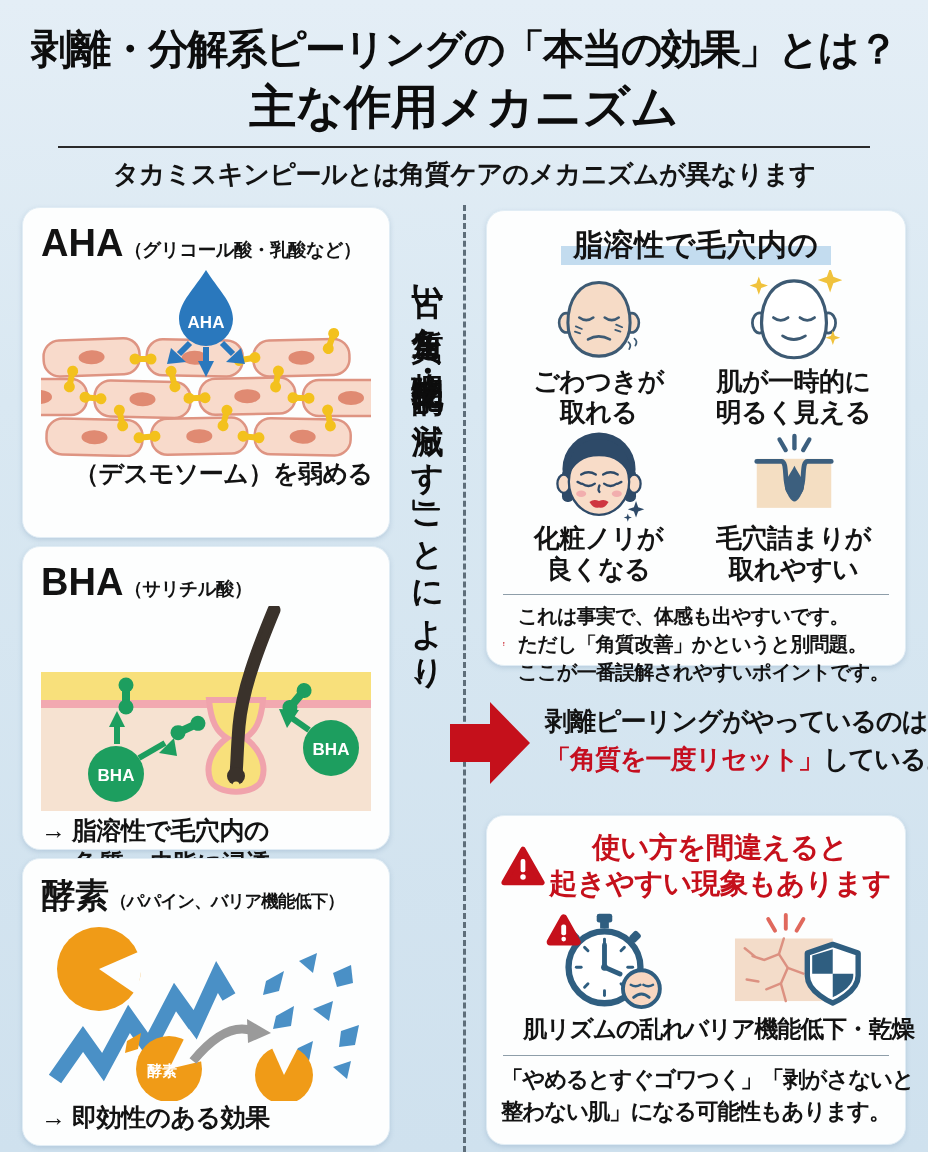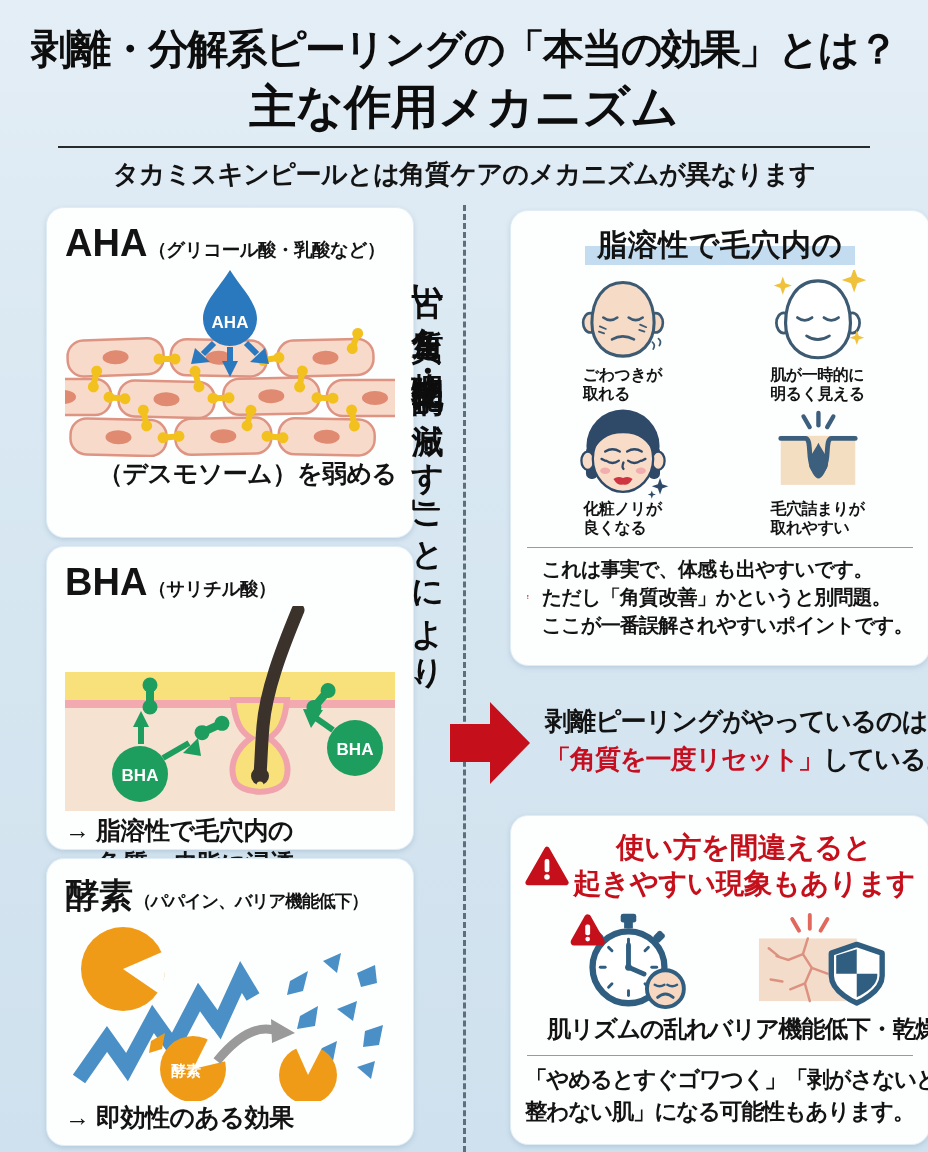--- a/index.html
+++ b/index.html
@@ -18,21 +18,21 @@
     font-weight:bold;color:#0d0d0d;white-space:nowrap;
   }
   .title1{top:22px;font-size:41px;letter-spacing:-2px;}
   .title2{top:76px;font-size:47px;letter-spacing:0px;}
   .head-rule{position:absolute;top:146px;left:58px;width:812px;border-top:2.5px solid #2a2a2a;}
   .subtitle{position:absolute;top:157px;left:0;width:928px;text-align:center;
     font-size:26px;font-weight:bold;letter-spacing:-0.5px;}
   
   .card{
     position:absolute;background:#fdfefe;border:1.5px solid #e1edf5;border-radius:18px;
-    box-shadow:0 2px 5px rgba(110,145,175,.28);box-sizing:border-box;margin-left:24px;
+    box-shadow:0 2px 5px rgba(110,145,175,.28);box-sizing:border-box;
   }
   .card-l{left:22px;width:368px;padding:14px 18px 10px 18px;}
   .aha-card{top:207px;height:331px;}
   .bha-card{top:546px;height:304px;}
   .enz-card{top:858px;height:288px;}
   .mech-title{display:flex;align-items:baseline;white-space:nowrap;}
   .mech-title .big-latin{font-size:38px;font-weight:bold;letter-spacing:0;}
   .mech-title .big-cjk{font-size:34px;font-weight:bold;}
   .mech-title .paren{font-size:18.5px;font-weight:bold;letter-spacing:-0.5px;margin-left:1px;}
   .enz-card .paren{font-size:17.5px;letter-spacing:-1px;}
@@ -54,21 +54,21 @@
   .fx-card{left:486px;top:210px;width:420px;height:456px;padding:12px 14px;}
   .fx-heading-row{text-align:center;margin-top:2px;}
   .fx-heading{
     display:inline-block;font-size:30px;font-weight:bold;letter-spacing:0.5px;
     background:linear-gradient(to bottom,rgba(0,0,0,0) 50%,#c3dcef 50%,#c3dcef 97%,rgba(0,0,0,0) 97%);
     padding:0 12px;
   }
   .fx-grid{display:grid;grid-template-columns:1fr 1fr;margin-top:4px;}
   .fx-item{display:flex;flex-direction:column;align-items:center;}
   .fx-iconbox{height:96px;display:flex;align-items:center;justify-content:center;}
-  .fx-label{font-size:16px;font-weight:bold;line-height:1.18;text-align:left;letter-spacing:-0.5px;white-space:nowrap;}
+  .fx-label{font-size:26px;font-weight:bold;line-height:1.18;text-align:center;letter-spacing:-0.5px;white-space:nowrap;}
   .fx-divider{border-top:1.5px solid #8e9ea9;margin:9px 2px 7px 2px;}
   .fx-note{display:flex;align-items:center;gap:13px;padding:0 2px;}
   .fx-note-text{font-size:20px;font-weight:bold;line-height:1.4;letter-spacing:-0.8px;white-space:nowrap;}
   
   .big-arrow{position:absolute;left:450px;top:699px;}
   .conclusion{position:absolute;left:545px;top:703px;width:380px;
     font-size:26px;font-weight:bold;line-height:1.45;letter-spacing:-1px;white-space:nowrap;}
   .conclusion .red{color:#c50e1f;}
   
   .warn-card{left:486px;top:815px;width:420px;height:330px;padding:14px 14px;}

